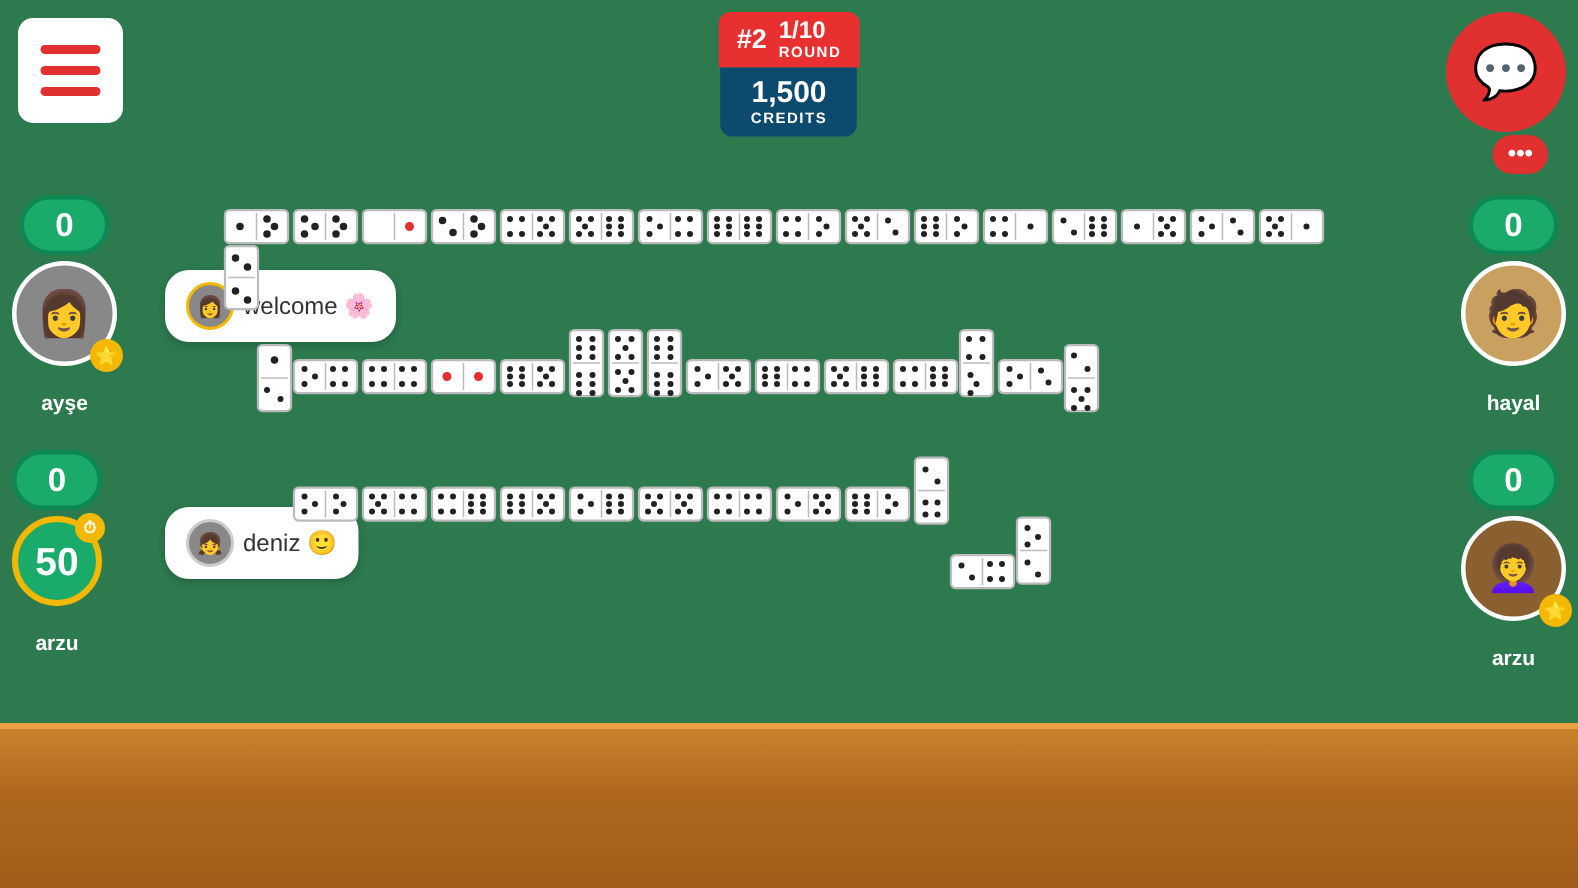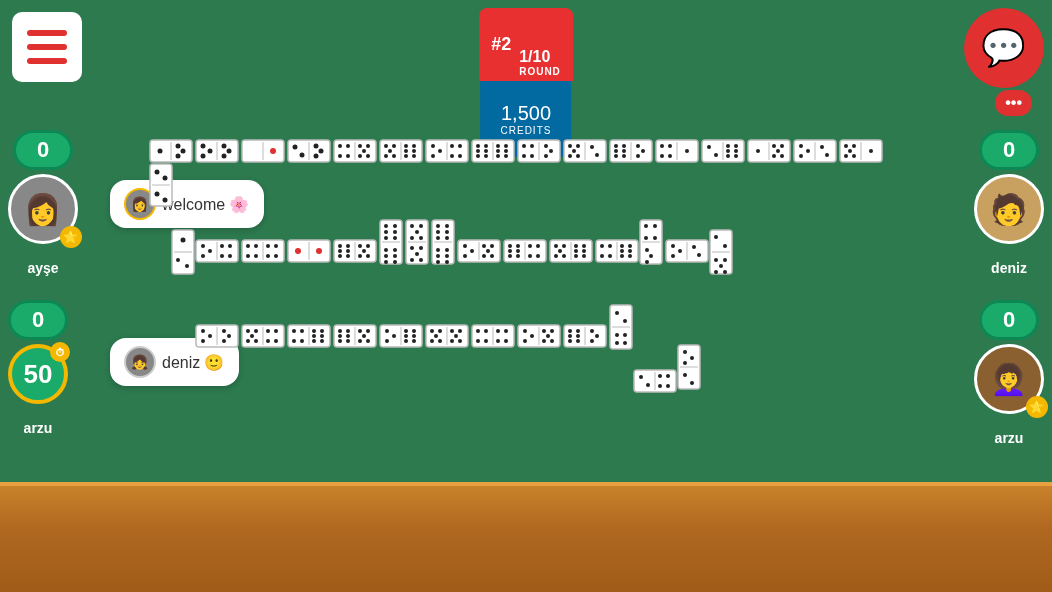--- a/index.html
+++ b/index.html
@@ -70,25 +70,25 @@
       font-weight: bold;
       font-size: 14px;
       padding: 4px 12px;
       border-radius: 8px 8px 0 0;
       display: flex;
       gap: 8px;
       align-items: center;
     }
     #round-num { font-size: 18px; font-weight: 900; }
     #credits-badge {
-      background: #0369a1;
+      background: #0c4a6e;
       color: #fff;
-      font-weight: normal;
+      font-weight: bold;
       font-size: 20px;
-      padding: 21px 20px;
+      padding: 6px 20px;
       border-radius: 0 0 8px 8px;
       text-align: center;
     }
     #credits-label {
       font-size: 10px;
       color: #fff;
       text-align: right;
       letter-spacing: 1px;
     }
 
@@ -254,21 +254,21 @@
   <div id="menu-btn">
     <div class="menu-line"></div>
     <div class="menu-line"></div>
     <div class="menu-line"></div>
   </div>
 
   <div id="round-info">
     <div id="round-badge">
       <span id="round-num">#2</span>
       <div>
-        <div style="font-size:16px;font-weight:900;margin-top:36px;">1/10</div>
+        <div style="font-size:16px;font-weight:900;">1/10</div>
         <div style="font-size:10px;letter-spacing:1px;">ROUND</div>
       </div>
     </div>
     <div id="credits-badge">
       <div>1,500</div>
       <div id="credits-label">CREDITS</div>
     </div>
   </div>
 
   <div id="chat-btn">
@@ -290,21 +290,21 @@
   <div class="chat-bubble" style="top: 180px; left: 110px; display:flex; align-items:center;">
     <div class="chat-avatar">👩</div>
     <span>welcome 🌸</span>
   </div>
 
   <div class="player-right" style="top:130px; right:8px; align-items:center;">
     <div class="score-pill">0</div>
     <div style="position:relative; margin-top:4px;">
       <div class="avatar" style="background:#c8a060;">🧑</div>
     </div>
-    <div class="player-name">deniz</div>
+    <div class="player-name">hayal</div>
   </div>
 
   <div class="player-left" style="top:300px; left:8px; align-items:center;">
     <div class="score-pill">0</div>
     <div style="position:relative; margin-top:4px;">
       <div class="timer-circle">
         <span>50</span>
         <div class="timer-icon">⏱</div>
       </div>
     </div>

